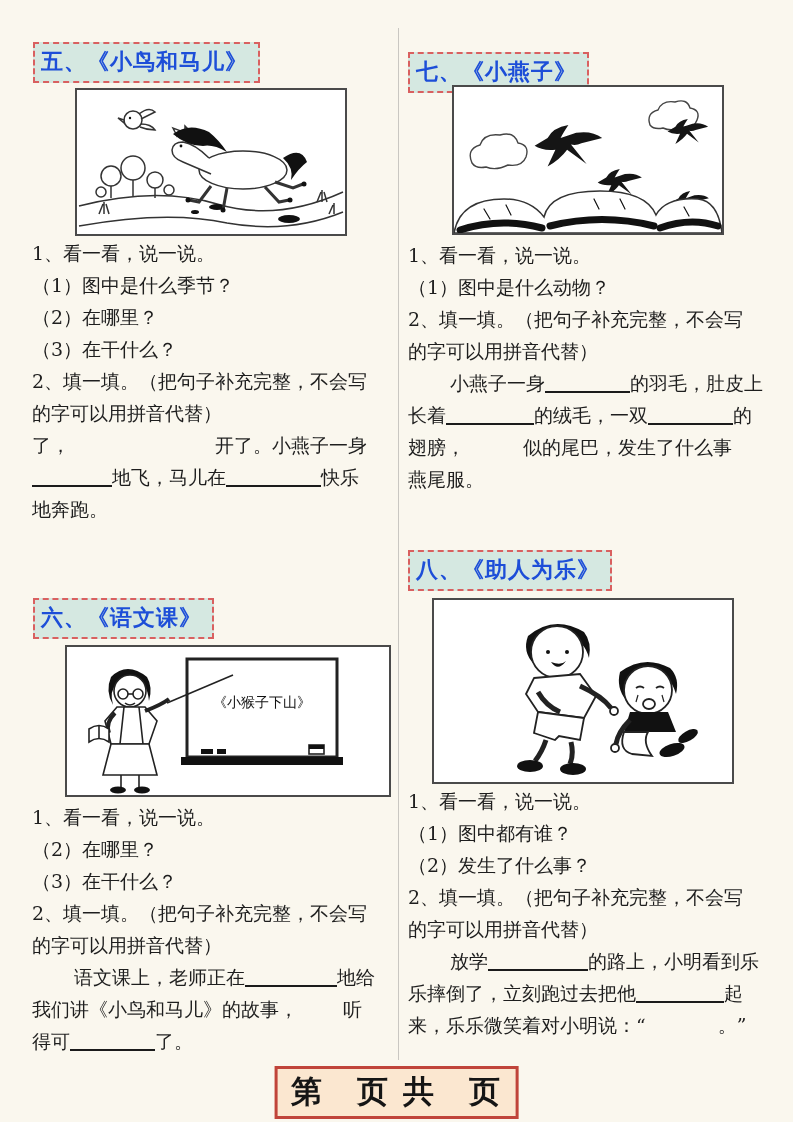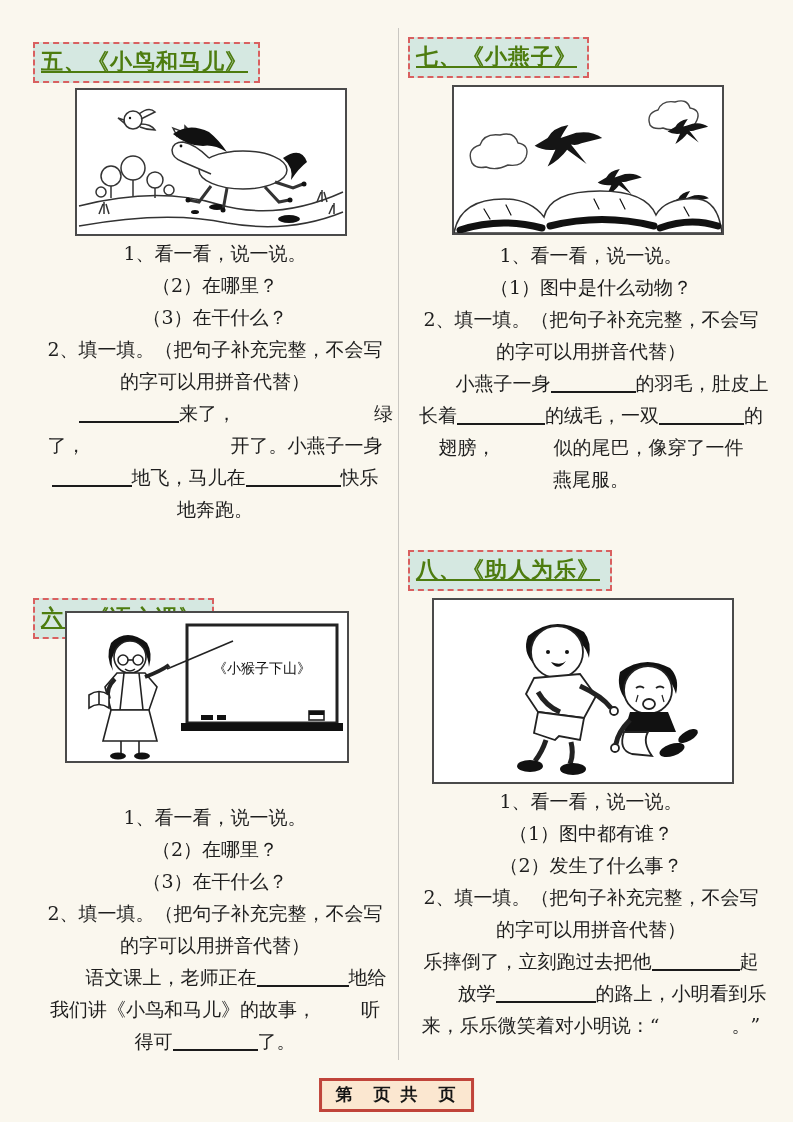--- a/index.html
+++ b/index.html
@@ -6,43 +6,43 @@
   body{
     width:793px;height:1122px;position:relative;
     background:#faf7ee;
     font-family:"DejaVu Serif","Liberation Serif",serif;
     color:#222;overflow:hidden;
   }
   .divider{position:absolute;left:398px;top:28px;width:1px;height:1032px;background:#c9c7c2;}
   .sec-title{
     position:absolute;display:inline-block;
     background:#d5e8e1;border:2px dashed #d96060;
-    color:#4d7c0f;font-size:22px;font-weight:bold;
-    padding:3px 10px 4px 6px;letter-spacing:1px;white-space:nowrap;text-decoration:underline;
+    color:#1d4ed8;font-size:22px;font-weight:bold;
+    padding:3px 10px 4px 6px;letter-spacing:1px;white-space:nowrap;
   }
   .pic{
     position:absolute;background:#ffffff;border:2px solid #4a4a4a;
     box-sizing:border-box;
   }
   .pic svg{display:block;}
-  .textblock{position:absolute;width:366px;text-align:center;}
+  .textblock{position:absolute;width:366px;}
   .qline{
     font-size:19px;line-height:32px;white-space:nowrap;color:#1e1e1e;
   }
   .seg-t{white-space:pre;}
   .seg-b{
     display:inline-block;height:1em;vertical-align:-3px;
     border-bottom:2px solid #1b1b1b;
   }
   .seg-g{display:inline-block;height:1px;}
   .footer{
     position:absolute;top:1066px;left:50%;transform:translateX(-50%);
     background:#fbe7d0;border:3px solid #c0443a;
-    font-size:17px;font-weight:bold;color:#151515;
-    padding:2px 14px 3px 14px;letter-spacing:2px;white-space:pre;margin-top:12px;
+    font-size:31px;font-weight:bold;color:#151515;
+    padding:2px 14px 3px 14px;letter-spacing:2px;white-space:pre;
   }
 </style>
 </head>
 <body>
 
 <div class="divider"></div>
 
 <div class="sec-title" style="left:33px;top:42px">五、《小鸟和马儿》</div>
 
 <div class="pic" style="left:75px;top:88px;width:272px;height:148px">
@@ -87,33 +87,33 @@
       <circle cx="111" cy="110" r="2.5" fill="#111" stroke="none"></circle>
       <circle cx="146" cy="120" r="2.5" fill="#111" stroke="none"></circle>
       <circle cx="213" cy="110" r="2.5" fill="#111" stroke="none"></circle>
       <circle cx="227" cy="94" r="2.5" fill="#111" stroke="none"></circle>
     </g>
   </svg>
 </div>
 
 <div class="textblock" style="left:32px;top:237px">
   <div class="qline">1、看一看，说一说。</div>
+  <div class="qline">（1）图中是什么季节？</div>
   <div class="qline">（2）在哪里？</div>
   <div class="qline">（3）在干什么？</div>
   <div class="qline">2、填一填。（把句子补充完整，不会写</div>
   <div class="qline">的字可以用拼音代替）</div>
-  <div class="qline"><span class="seg-g" style="width: 42px;"></span><span class="seg-b" style="width: 100px;"></span><span class="seg-t">来了，</span><span class="seg-g" style="width: 138px;"></span><span class="seg-t">绿</span></div>
   <div class="qline"><span class="seg-t">了，</span><span class="seg-g" style="width: 145px;"></span><span class="seg-t">开了。小燕子一身</span></div>
   <div class="qline"><span class="seg-b" style="width: 80px;"></span><span class="seg-t">地飞，马儿在</span><span class="seg-b" style="width: 95px;"></span><span class="seg-t">快乐</span></div>
   <div class="qline"><span class="seg-t">地奔跑。</span></div>
 </div>
 
 <div class="sec-title" style="left:33px;top:598px">六、《语文课》</div>
 
-<div class="pic" style="left:65px;top:611px;width:284px;height:152px">
+<div class="pic" style="left:65px;top:645px;width:326px;height:152px">
   <svg width="282" height="148" viewBox="0 0 282 148">
     <g stroke="#222" fill="none" stroke-width="1.6">
 
       <rect x="120" y="12" width="150" height="98" fill="#fff" stroke-width="3"></rect>
       <rect x="114" y="110" width="162" height="8" fill="#111" stroke="none"></rect>
       <rect x="134" y="102" width="12" height="5" fill="#111" stroke="none"></rect>
       <rect x="150" y="102" width="9" height="5" fill="#111" stroke="none"></rect>
       <rect x="242" y="98" width="15" height="9" fill="#fff"></rect>
       <rect x="242" y="98" width="15" height="4" fill="#111" stroke="none"></rect>
       <text x="195" y="60" text-anchor="middle" font-size="14" fill="#111" stroke="none">《小猴子下山》</text>
@@ -145,21 +145,21 @@
   <div class="qline">1、看一看，说一说。</div>
   <div class="qline">（2）在哪里？</div>
   <div class="qline">（3）在干什么？</div>
   <div class="qline">2、填一填。（把句子补充完整，不会写</div>
   <div class="qline">的字可以用拼音代替）</div>
   <div class="qline"><span class="seg-g" style="width: 42px;"></span><span class="seg-t">语文课上，老师正在</span><span class="seg-b" style="width: 92px;"></span><span class="seg-t">地给</span></div>
   <div class="qline"><span class="seg-t">我们讲《小鸟和马儿》的故事，</span><span class="seg-g" style="width: 45px;"></span><span class="seg-t">听</span></div>
   <div class="qline"><span class="seg-t">得可</span><span class="seg-b" style="width: 85px;"></span><span class="seg-t">了。</span></div>
 </div>
 
-<div class="sec-title" style="left:408px;top:37px">七、《小燕子》</div>
+<div class="sec-title" style="left:408px;top:52px">七、《小燕子》</div>
 
 <div class="pic" style="left:452px;top:85px;width:272px;height:150px">
   <svg width="268" height="146" viewBox="0 0 268 146">
     <defs>
       <path id="swallow" d="M2 16 L12 10 Q16 2 28 0 Q24 6 22 10 L34 6 Q46 4 54 10 L38 14 Q34 16 30 15 L42 30 L27 19 Q22 26 12 32 L18 19 Q8 20 2 16 Z"></path>
     </defs>
     <g stroke="#444" fill="#fff" stroke-width="1.4">
       <path d="M18 76 Q12 62 26 58 Q30 46 46 48 Q60 44 64 56 Q76 58 72 70 Q68 80 54 78 Q42 84 32 80 Q22 82 18 76 Z"></path>
       <path d="M196 38 Q192 26 204 23 Q208 13 221 15 Q233 11 236 21 Q247 23 243 33 Q240 42 228 40 Q218 45 209 41 Q200 43 196 38 Z"></path>
     </g>
@@ -181,21 +181,21 @@
   </svg>
 </div>
 
 <div class="textblock" style="left:408px;top:239px">
   <div class="qline">1、看一看，说一说。</div>
   <div class="qline">（1）图中是什么动物？</div>
   <div class="qline">2、填一填。（把句子补充完整，不会写</div>
   <div class="qline">的字可以用拼音代替）</div>
   <div class="qline"><span class="seg-g" style="width: 42px;"></span><span class="seg-t">小燕子一身</span><span class="seg-b" style="width: 85px;"></span><span class="seg-t">的羽毛，肚皮上</span></div>
   <div class="qline"><span class="seg-t">长着</span><span class="seg-b" style="width: 88px;"></span><span class="seg-t">的绒毛，一双</span><span class="seg-b" style="width: 85px;"></span><span class="seg-t">的</span></div>
-  <div class="qline"><span class="seg-t">翅膀，</span><span class="seg-g" style="width: 58px;"></span><span class="seg-t">似的尾巴，像穿了一件</span></div>
+  <div class="qline"><span class="seg-t">翅膀，</span><span class="seg-g" style="width: 58px;"></span><span class="seg-t">似的尾巴，发生了什么事</span></div>
   <div class="qline"><span class="seg-t">燕尾服。</span></div>
 </div>
 
 <div class="sec-title" style="left:408px;top:550px">八、《助人为乐》</div>
 
 <div class="pic" style="left:432px;top:598px;width:302px;height:186px">
   <svg width="298" height="182" viewBox="0 0 298 182">
     <g stroke="#222" fill="none" stroke-width="1.8">
 
       <path d="M94 36 Q120 14 150 32 Q158 42 155 58 Q150 40 136 38 Q114 32 106 44 Q96 52 100 64 Q88 52 94 36 Z" fill="#111" stroke="none"></path>
@@ -227,18 +227,18 @@
     </g>
   </svg>
 </div>
 
 <div class="textblock" style="left:408px;top:785px">
   <div class="qline">1、看一看，说一说。</div>
   <div class="qline">（1）图中都有谁？</div>
   <div class="qline">（2）发生了什么事？</div>
   <div class="qline">2、填一填。（把句子补充完整，不会写</div>
   <div class="qline">的字可以用拼音代替）</div>
+  <div class="qline"><span class="seg-g" style="width: 42px;"></span><span class="seg-t">放学</span><span class="seg-b" style="width: 100px;"></span><span class="seg-t">的路上，小明看到乐</span></div>
   <div class="qline"><span class="seg-t">乐摔倒了，立刻跑过去把他</span><span class="seg-b" style="width: 88px;"></span><span class="seg-t">起</span></div>
-  <div class="qline"><span class="seg-g" style="width: 42px;"></span><span class="seg-t">放学</span><span class="seg-b" style="width: 100px;"></span><span class="seg-t">的路上，小明看到乐</span></div>
   <div class="qline"><span class="seg-t">来，乐乐微笑着对小明说：“</span><span class="seg-g" style="width: 72px;"></span><span class="seg-t">。”</span></div>
 </div>
 
 <div class="footer">第　页 共　页</div>
 
 </body></html>

